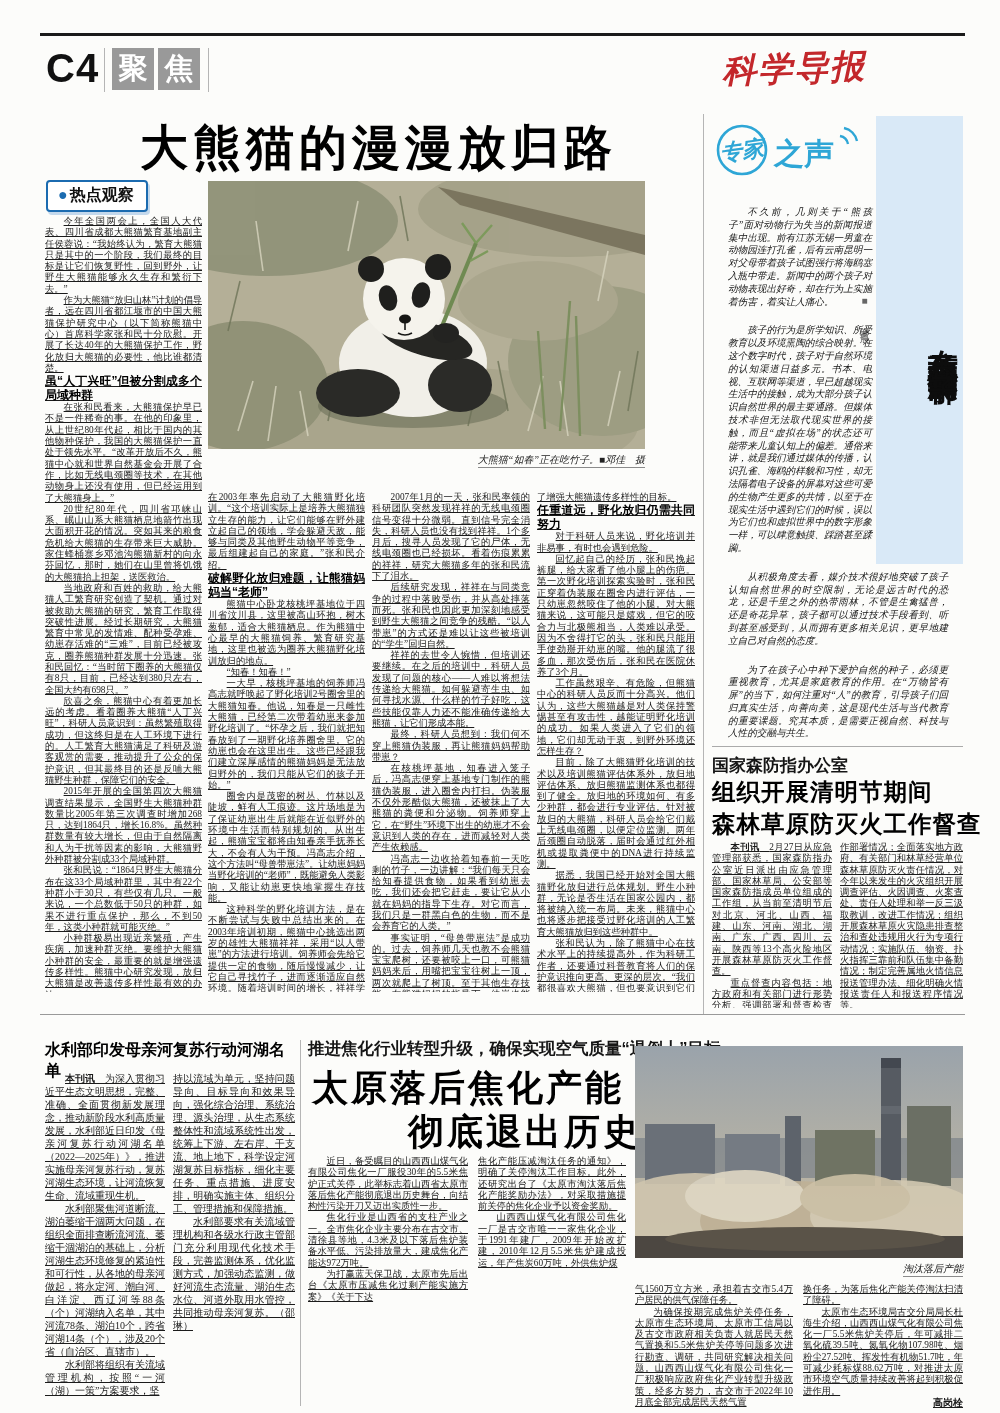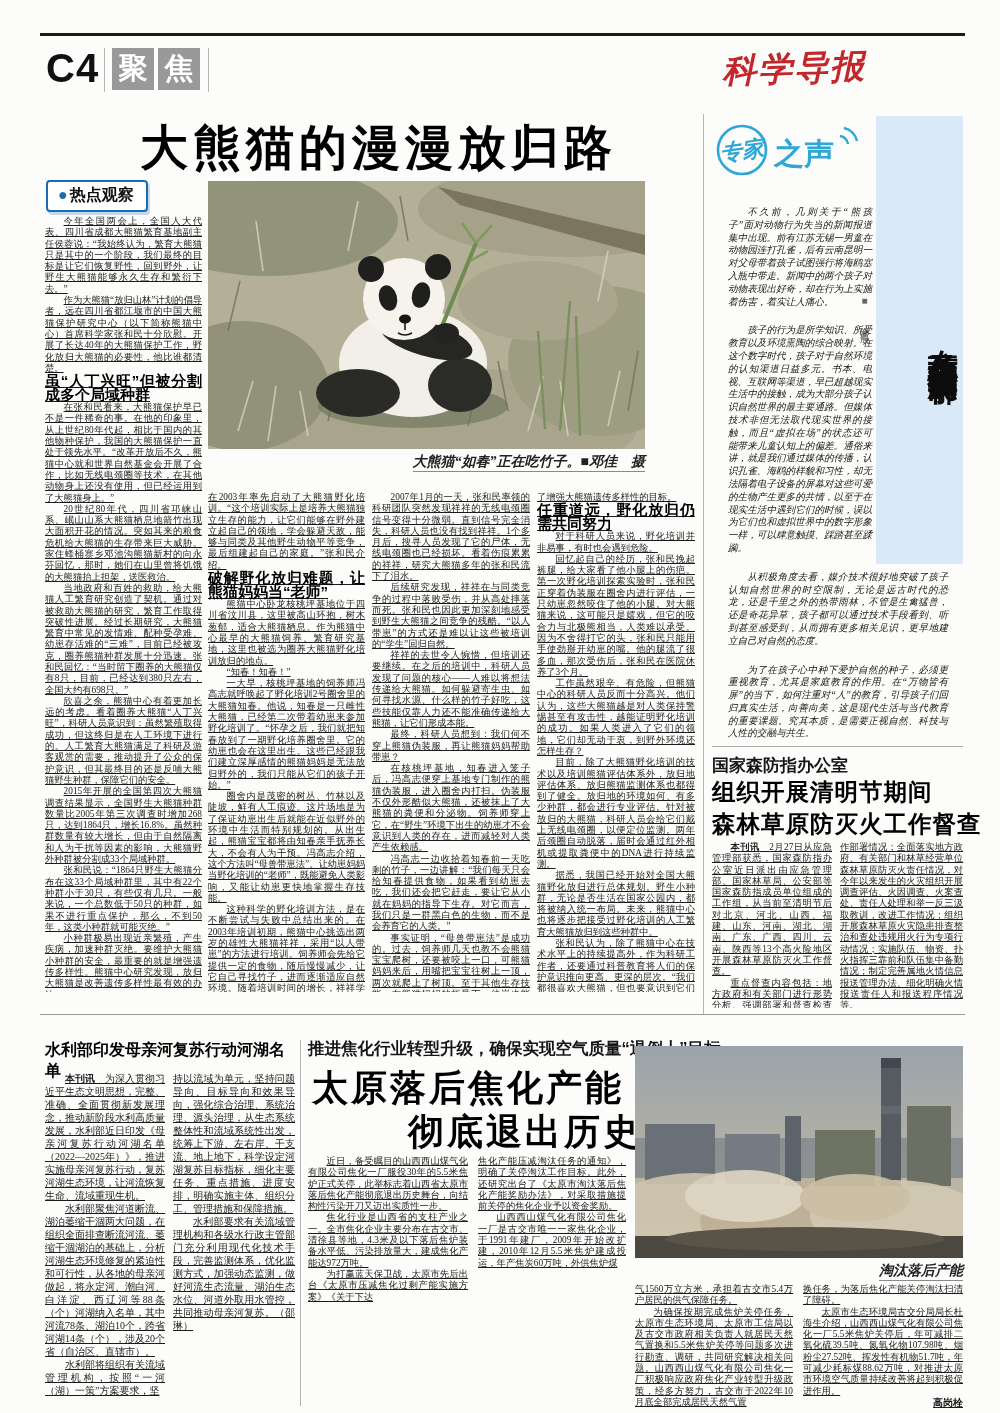--- a/index.html
+++ b/index.html
@@ -18,23 +18,23 @@
   .credit{font-size:11px;font-weight:bold;color:#333;line-height:17px;}
   .sq{color:#b3b3b3;font-size:9px;margin-right:4px;}
   
   .mainhead{font-size:48px;font-weight:bold;color:#000;letter-spacing:5px;}
   .tagbox{border:2px solid #1b6bb0;background:#fff;border-radius:4px;box-shadow:2px 3px 0 #c3d8ec;
           font-size:16px;font-weight:bold;color:#101010;padding:3px 12px 4px 10px;}
   .tagbox .dot{color:#1b6bb0;margin-right:2px;}
   .bodytxt{font-size:9.3px;line-height:11.3px;text-align:justify;overflow:hidden;color:#1b1b1b;text-decoration:underline;}
   .bodytxt p{margin:0;text-indent:2em;}
   .bodytxt p.cont{text-indent:0;}
-  .subhead{font-family:"Liberation Sans","DejaVu Sans",sans-serif;font-weight:bold;font-size:15px;
+  .subhead{font-family:"Liberation Sans","DejaVu Sans",sans-serif;font-weight:bold;font-size:12px;
            line-height:14px;margin:4px 0;text-indent:0 !important;color:#000;}
-  .caption{font-size:14px;font-style:italic;font-weight:bold;color:#222;}
+  .caption{font-size:10px;font-style:italic;font-weight:normal;color:#222;}
   .cap-line{border-bottom:1px solid #8a8a8a;padding-bottom:2px;}
   .byline{font-family:"Liberation Sans","DejaVu Sans",sans-serif;font-weight:bold;font-size:10px;text-align:right;}
   .photo{display:block;}
   
   .kaitxt{font-size:9.6px;line-height:12.8px;font-style:italic;text-align:justify;overflow:hidden;color:#141414;}
   .kaitxt p{margin:16px;text-indent:2em;}
   .floatspacer{float:right;width:92px;height:374px;}
   .vtitle{background:#d9e9f7;writing-mode:vertical-rl;text-orientation:upright;
           font-family:"Liberation Sans","DejaVu Sans",sans-serif;font-weight:bold;font-size:30px;
           color:#0d0d0d;text-align:center;letter-spacing:2px;}

